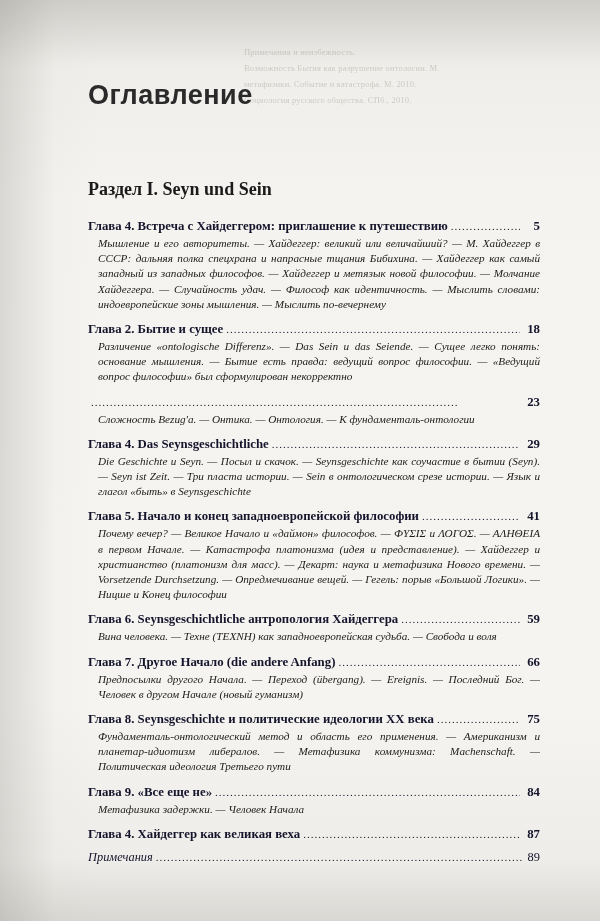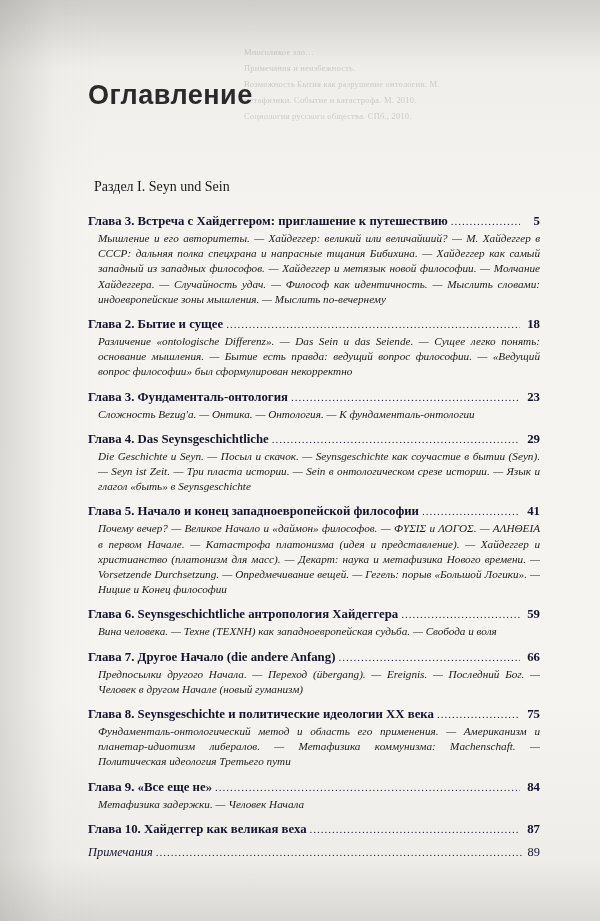--- a/index.html
+++ b/index.html
@@ -69,24 +69,24 @@
   h1.title {
     font-family: "Liberation Sans", sans-serif;
     font-size: 27px;
     font-weight: bold;
     color: #2a2a2a;
     margin: 0 0 68px 0;
     letter-spacing: 0.5px;
   }
   .section-head {
     font-family: "Liberation Serif", serif;
-    font-size: 14px;
-    font-weight: normal;
+    font-size: 18px;
+    font-weight: bold;
     color: #1a1a1a;
-    margin: 0 0 18px 6px;
+    margin: 0 0 18px 0;
   }
   .entry { margin-bottom: 2px; }
   .chapter-line {
     display: flex;
     align-items: baseline;
     font-family: "Liberation Serif", serif;
     font-size: 12.8px;
     font-weight: bold;
     color: #14142b;
     line-height: 17px;
@@ -141,53 +141,51 @@
 </style>
 </head>
 <body>
 
 <div class="page">
   <div class="corner-shade"></div>
   <div class="top-shade"></div>
   <div class="bottom-shade"></div>
 
   <div class="ghost">
-    <div>Многоликое зло…</div>
     <div>Примечания и неизбежность.</div>
     <div>Возможность Бытия как разрушение онтологии. М.</div>
     <div>метафизики. Событие и катастрофа. М. 2010.</div>
     <div>Социология русского общества. СПб., 2010.</div>
   </div>
 
   <div class="content">
     <h1 class="title">Оглавление</h1>
 
     <div class="section-head">Раздел I. Seyn und Sein</div>
 
     <div class="entry">
       <div class="chapter-line">
-        <span class="ch-title">Глава 3. Встреча с Хайдеггером: приглашение к путешествию</span>
+        <span class="ch-title">Глава 4. Встреча с Хайдеггером: приглашение к путешествию</span>
         <span class="leader">..................................................................................................</span>
         <span class="pg">5</span>
       </div>
       <div class="desc">Мышление и его авторитеты. — Хайдеггер: великий или величайший? — М. Хайдеггер в СССР: дальняя полка спецхрана и напрасные тщания Бибихина. — Хайдеггер как самый западный из западных философов. — Хайдеггер и метязык новой философии. — Молчание Хайдеггера. — Случайность удач. — Философ как идентичность. — Мыслить словами: индоевропейские зоны мышления. — Мыслить по-вечернему</div>
     </div>
 
     <div class="entry">
       <div class="chapter-line">
         <span class="ch-title">Глава 2. Бытие и сущее</span>
         <span class="leader">..................................................................................................</span>
         <span class="pg">18</span>
       </div>
       <div class="desc">Различение «ontologische Differenz». — Das Sein и das Seiende. — Сущее легко понять: основание мышления. — Бытие есть правда: ведущий вопрос философии. — «Ведущий вопрос философии» был сформулирован некорректно</div>
     </div>
 
     <div class="entry">
       <div class="chapter-line">
-        <span class="ch-title">Глава 3. Фундаменталь-онтология</span>
         <span class="leader">..................................................................................................</span>
         <span class="pg">23</span>
       </div>
       <div class="desc">Сложность Bezug'a. — Онтика. — Онтология. — К фундаменталь-онтологии</div>
     </div>
 
     <div class="entry">
       <div class="chapter-line">
         <span class="ch-title">Глава 4. Das Seynsgeschichtliche</span>
         <span class="leader">..................................................................................................</span>
@@ -236,21 +234,21 @@
       <div class="chapter-line">
         <span class="ch-title">Глава 9. «Все еще не»</span>
         <span class="leader">..................................................................................................</span>
         <span class="pg">84</span>
       </div>
       <div class="desc">Метафизика задержки. — Человек Начала</div>
     </div>
 
     <div class="entry">
       <div class="chapter-line">
-        <span class="ch-title">Глава 10. Хайдеггер как великая веха</span>
+        <span class="ch-title">Глава 4. Хайдеггер как великая веха</span>
         <span class="leader">..................................................................................................</span>
         <span class="pg">87</span>
       </div>
     </div>
 
     <div class="notes-line">
       <span>Примечания</span>
       <span class="leader">..................................................................................................</span>
       <span class="pg">89</span>
     </div>

